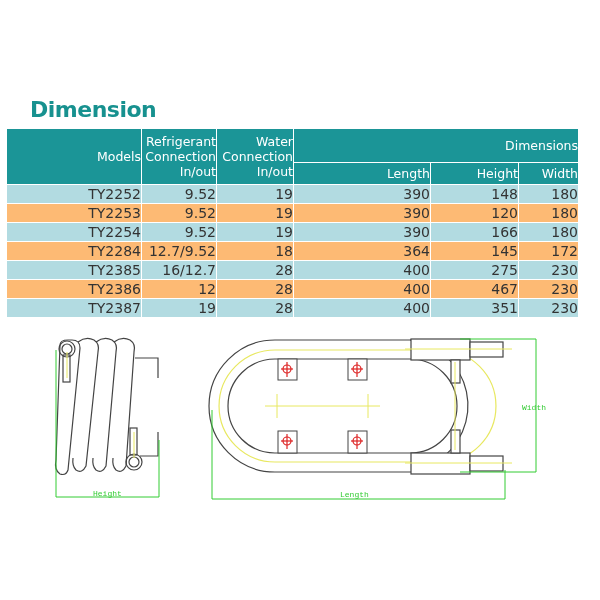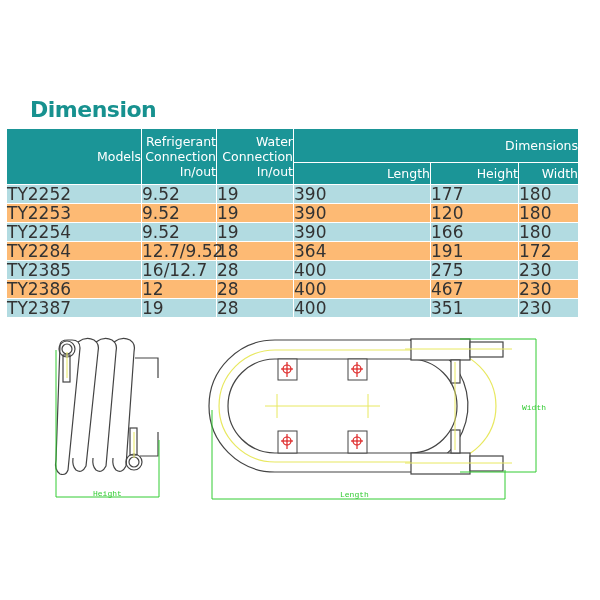--- a/index.html
+++ b/index.html
@@ -13,22 +13,22 @@
       position: absolute; left: 6px; top: 128px; width: 572px;
       border-collapse: collapse; table-layout: fixed;
       font-family: "DejaVu Sans", sans-serif; font-size: 12px;
     }
     table.spec th {
       background: #1b9597; color: #ffffff; font-weight: normal;
       border: 1px solid #ffffff; padding: 0; text-align: right; line-height: 15px;
       font-size: 12.5px;
     }
     table.spec td {
-      border: 1px solid #ffffff; padding: 0; text-align: left; color: #333333;
-      height: 18px; line-height: 18px; font-size: 17px;
+      border: 1px solid #ffffff; padding: 0; text-align: right; color: #333333;
+      height: 18px; line-height: 18px; font-size: 14px;
     }
     table.spec tr.odd td { background: #b2dbe1; }
     table.spec tr.even td { background: #fdba74; }
     .drawing { position: absolute; left: 0; top: 325px; width: 600px; height: 190px; }
     .dimlabel { font-family: "Liberation Mono", monospace; font-size: 8px; fill: #33cc33; }
   </style>
 </head>
 <body>
 
 <div class="title">Dimension</div>
@@ -62,21 +62,21 @@
       <th>Height</th>
       <th>Width</th>
     </tr>
   </thead>
   <tbody>
     <tr class="odd">
       <td>TY2252</td>
       <td>9.52</td>
       <td>19</td>
       <td>390</td>
-      <td>177</td>
+      <td>148</td>
       <td>180</td>
     </tr>
     <tr class="even">
       <td>TY2253</td>
       <td>9.52</td>
       <td>19</td>
       <td>390</td>
       <td>120</td>
       <td>180</td>
     </tr>
@@ -86,21 +86,21 @@
       <td>19</td>
       <td>390</td>
       <td>166</td>
       <td>180</td>
     </tr>
     <tr class="even">
       <td>TY2284</td>
       <td>12.7/9.52</td>
       <td>18</td>
       <td>364</td>
-      <td>191</td>
+      <td>145</td>
       <td>172</td>
     </tr>
     <tr class="odd">
       <td>TY2385</td>
       <td>16/12.7</td>
       <td>28</td>
       <td>400</td>
       <td>275</td>
       <td>230</td>
     </tr>

